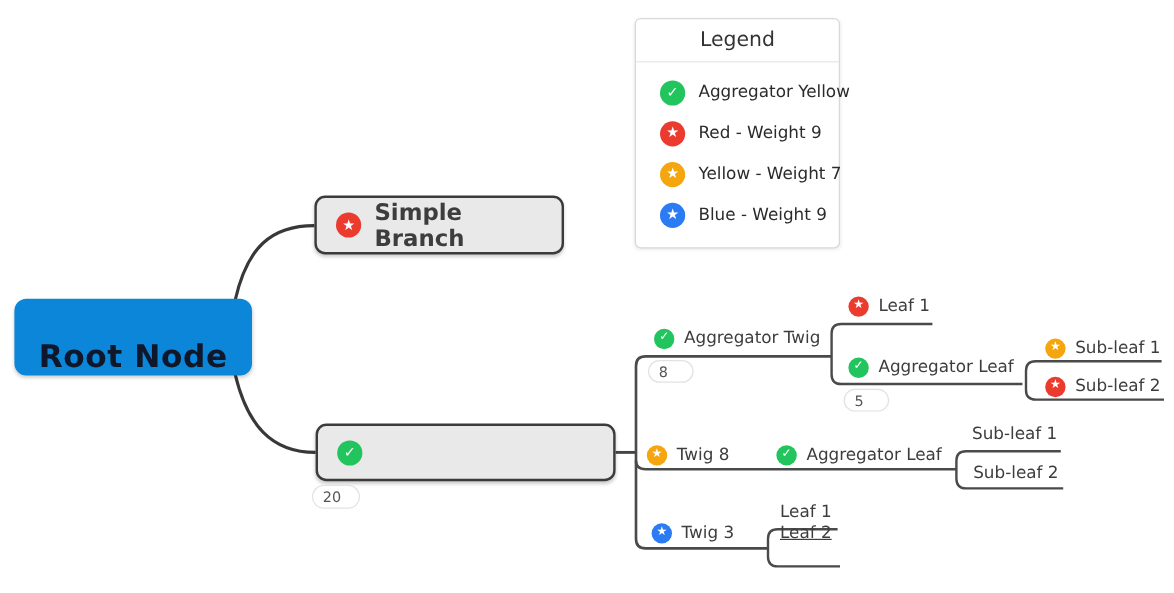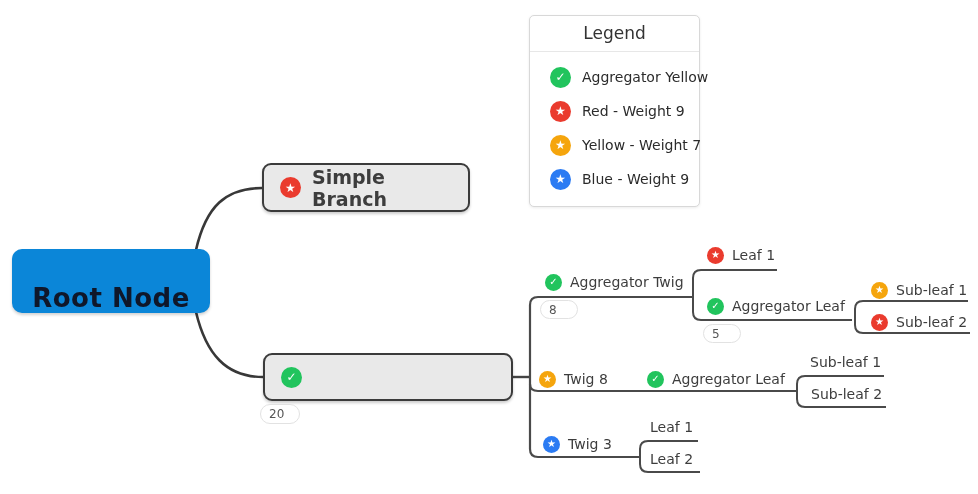--- a/index.html
+++ b/index.html
@@ -36,21 +36,21 @@
   .n-leaf1-top{left:707px;top:246px;}
   .n-aggleaf-top{left:707px;top:297px;}
   .n-subleaf1-top{left:871px;top:281px;}
   .n-subleaf2-top{left:871px;top:313px;}
   .n-twig2{left:539px;top:370px;}
   .n-aggleaf-mid{left:647px;top:370px;}
   .n-subleaf1-mid{left:810px;top:353px;}
   .n-subleaf2-mid{left:811px;top:385px;}
   .n-twig3{left:543px;top:435px;}
   .n-leaf1-bot{left:650px;top:418px;}
-  .n-leaf2-bot{left:650px;top:450px;}
+  .n-leaf2-bot{left:650px;top:435px;text-decoration:underline;}
 
   
   .icon{
     display:inline-flex;align-items:center;justify-content:center;flex:0 0 auto;
     border-radius:50%;color:#fff;line-height:1;
   }
   .sz17{width:17px;height:17px;font-size:10px;}
   .sz21{width:21px;height:21px;font-size:12px;}
   .red{background:#ea3b2e;}
   .green{background:#21c45d;}

